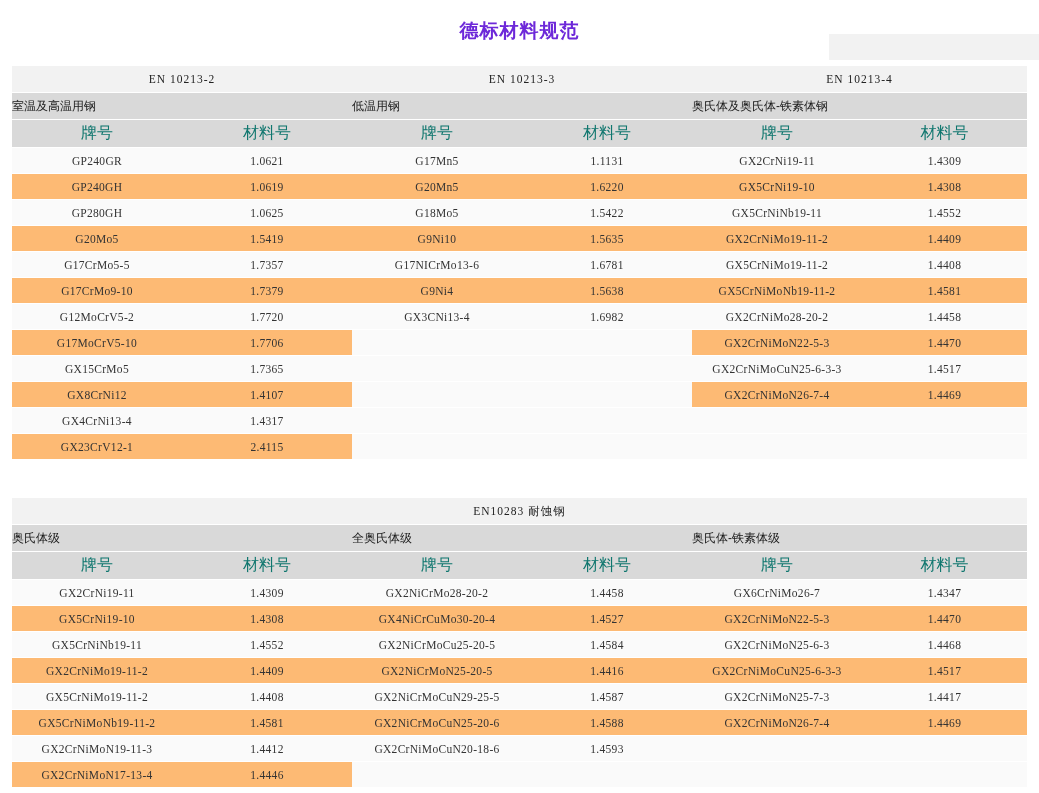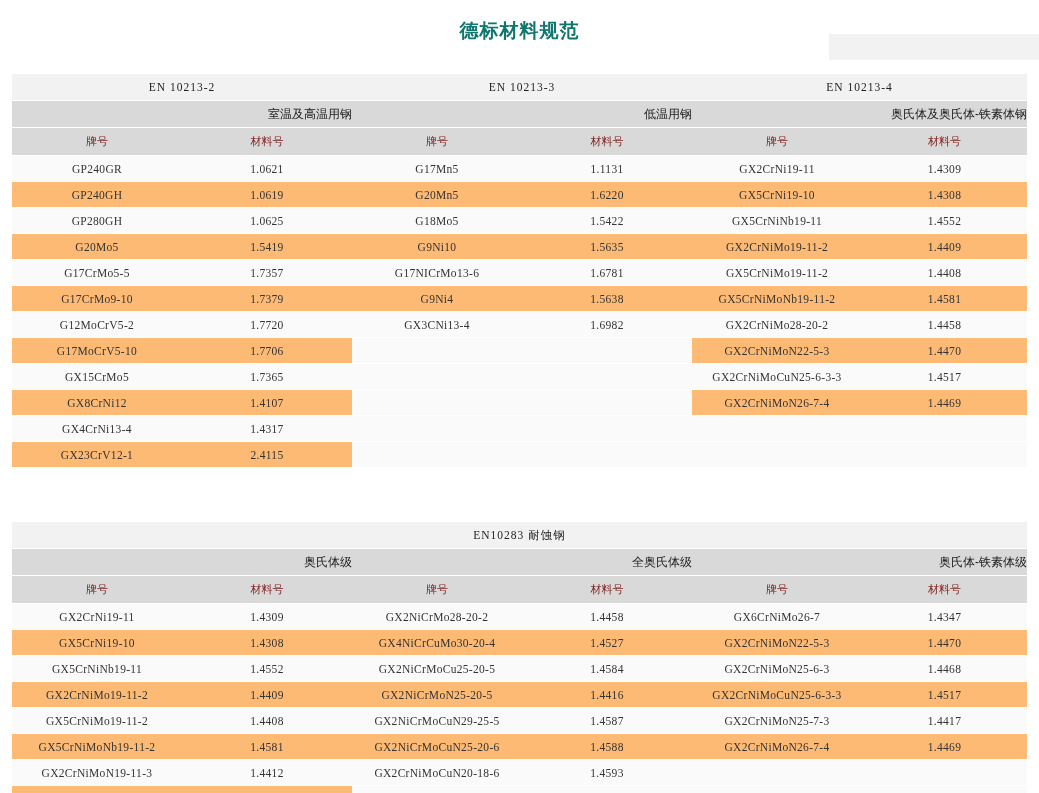--- a/index.html
+++ b/index.html
@@ -14,56 +14,56 @@
     min-height: 793px;
     position: relative;
     background: #ffffff;
     box-sizing: border-box;
     padding: 0;
   }
   .title {
     text-align: center;
     font-size: 19px;
     font-weight: bold;
-    color: #0f766e;
+    color: #6d28d9;
     padding: 18px 0 14px 0;
     letter-spacing: 1px;
   }
   .table-block {
     width: 1015px;
-    margin: 16px auto;
+    margin: 8px auto;
     border-collapse: collapse;
     table-layout: fixed;
   }
   .table-block td, .table-block th {
     border: none;
     padding: 0;
   }
   .std-row td {
     background: #f2f2f2;
     text-align: center;
     font-size: 11.5px;
     color: #222;
     height: 26px;
     letter-spacing: 1px;
     border-bottom: 1px solid #ffffff;
   }
   .cat-row td {
     background: #d9d9d9;
-    text-align: right;
+    text-align: left;
     font-size: 12px;
     color: #1a1a1a;
     height: 26px;
     border-bottom: 1px solid #ffffff;
   }
   .colhead-row td {
     background: #d9d9d9;
     text-align: center;
-    font-size: 11px;
-    color: #7f1d1d;
+    font-size: 16px;
+    color: #0f766e;
     height: 27px;
     border-bottom: 1px solid #ffffff;
   }
   .data-row td {
     background: #fafafa;
     text-align: center;
     font-size: 11.5px;
     color: #333;
     height: 25px;
     border-bottom: 1px solid #ffffff;

